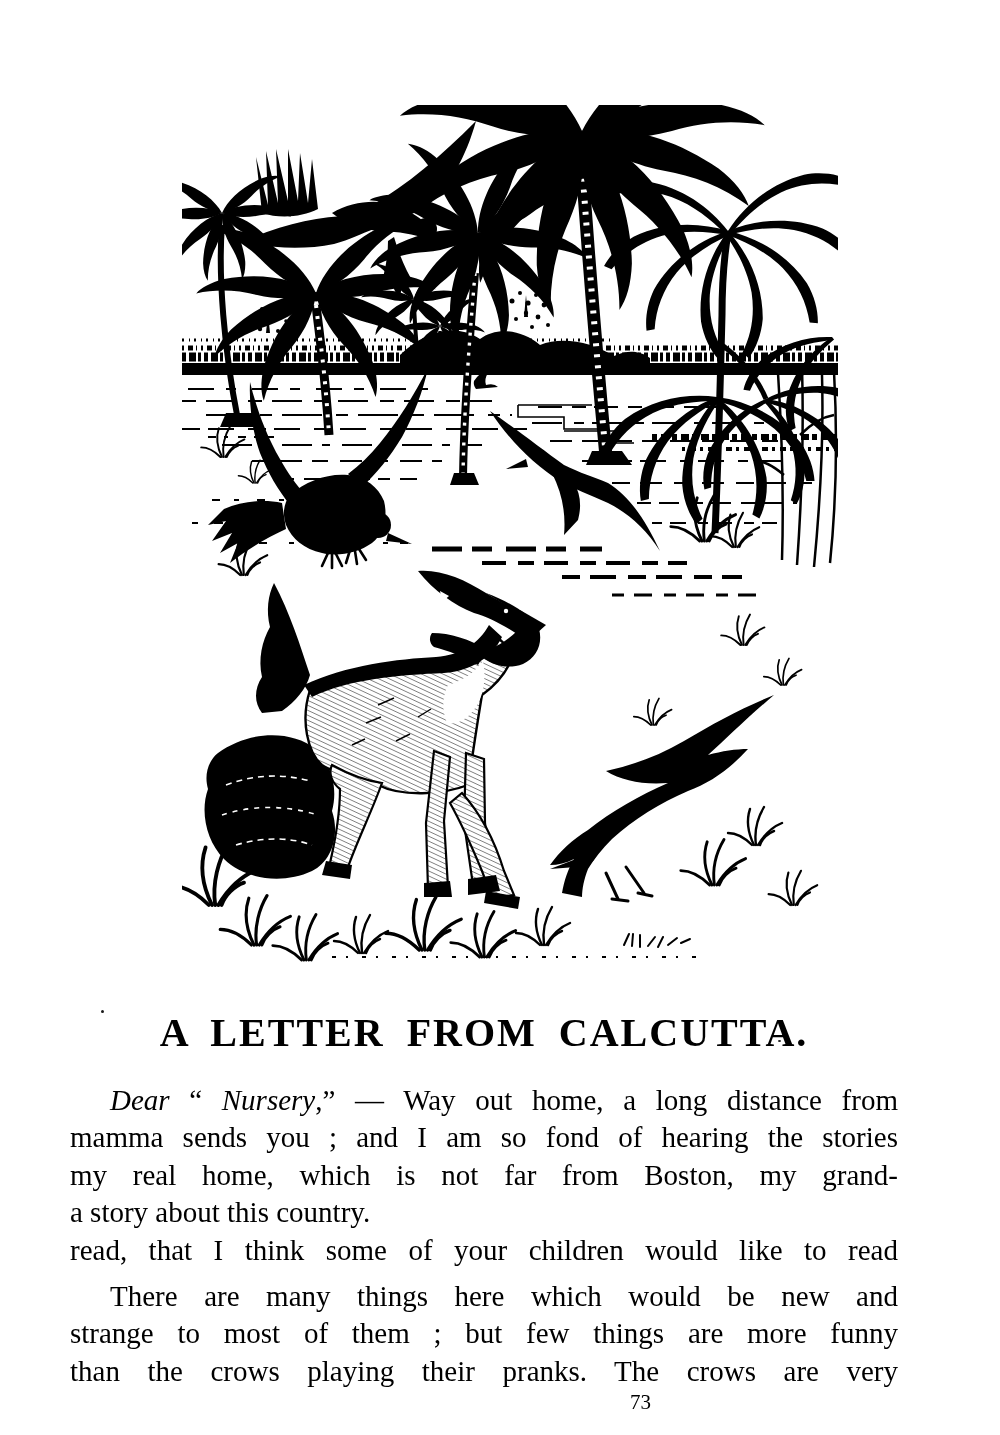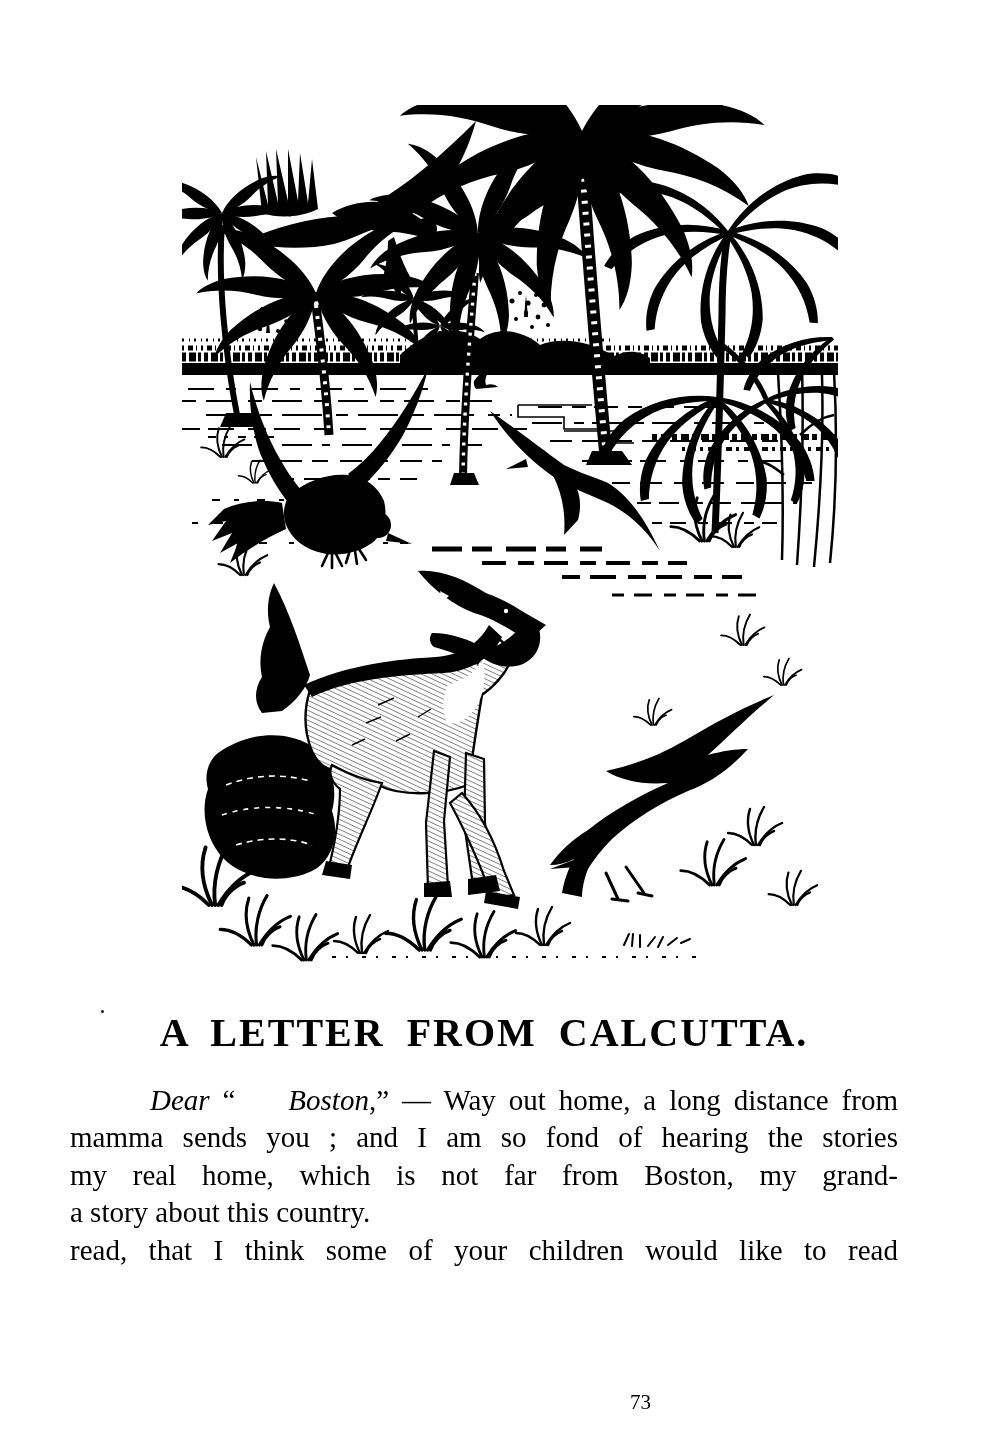--- a/index.html
+++ b/index.html
@@ -29,21 +29,21 @@
   }
   .bodytext p{margin:0;}
   .para2{margin-top:9px !important;}
   .line{
     display:block;
     text-align:justify;
     text-align-last:justify;
   }
   .line.first{text-indent:40px;}
   .line.short{text-align-last:left;}
-  .ital{font-style:italic;margin-left:40px;}
+  .ital{font-style:italic;}
   .page-number{
     position:absolute;left:630px;top:1390px;width:70px;
     text-align:left;font-size:21px;
   }
   .speck{position:absolute;background:#1a1a1a;border-radius:50%;}
   .speck.s1{left:101px;top:1010px;width:3px;height:3px;}
   .speck.s2{left:778px;top:1040px;width:3px;height:2px;}
 </style>
 </head>
 <body>
@@ -386,25 +386,30 @@
           <path d="M486,840 l9,-7"></path>
         <path d="M499,838 l9,-4"></path>
       </g>
     </svg>
   </figure>
 
   <h1 class="title">A LETTER FROM CALCUTTA.</h1>
 
   <div class="bodytext">
     <p class="para1">
-      <span class="line first"><i class="ital">Dear</i><span> “ </span><i class="ital">Boston</i><span>,” — Way out home, a long distance from</span></span>
+      <span class="line first"><i class="ital">Dear</i><span> “ </span><i class="ital">Nursery</i><span>,” — Way out home, a long distance from</span></span>
       <span class="line">mamma sends you ; and I am so fond of hearing the stories</span>
       <span class="line">my real home, which is not far from Boston, my grand-</span>
       <span class="line short">a story about this country.</span>
       <span class="line">read, that I think some of your children would like to read</span>
     </p>
+    <p class="para2">
+      <span class="line first">There are many things here which would be new and</span>
+      <span class="line">strange to most of them ; but few things are more funny</span>
+      <span class="line">than the crows playing their pranks.  The crows are very</span>
+    </p>
   </div>
 
   <div class="page-number">73</div>
 
   <div class="speck s1"></div>
   <div class="speck s2"></div>
 </div>
 
 </body></html>

